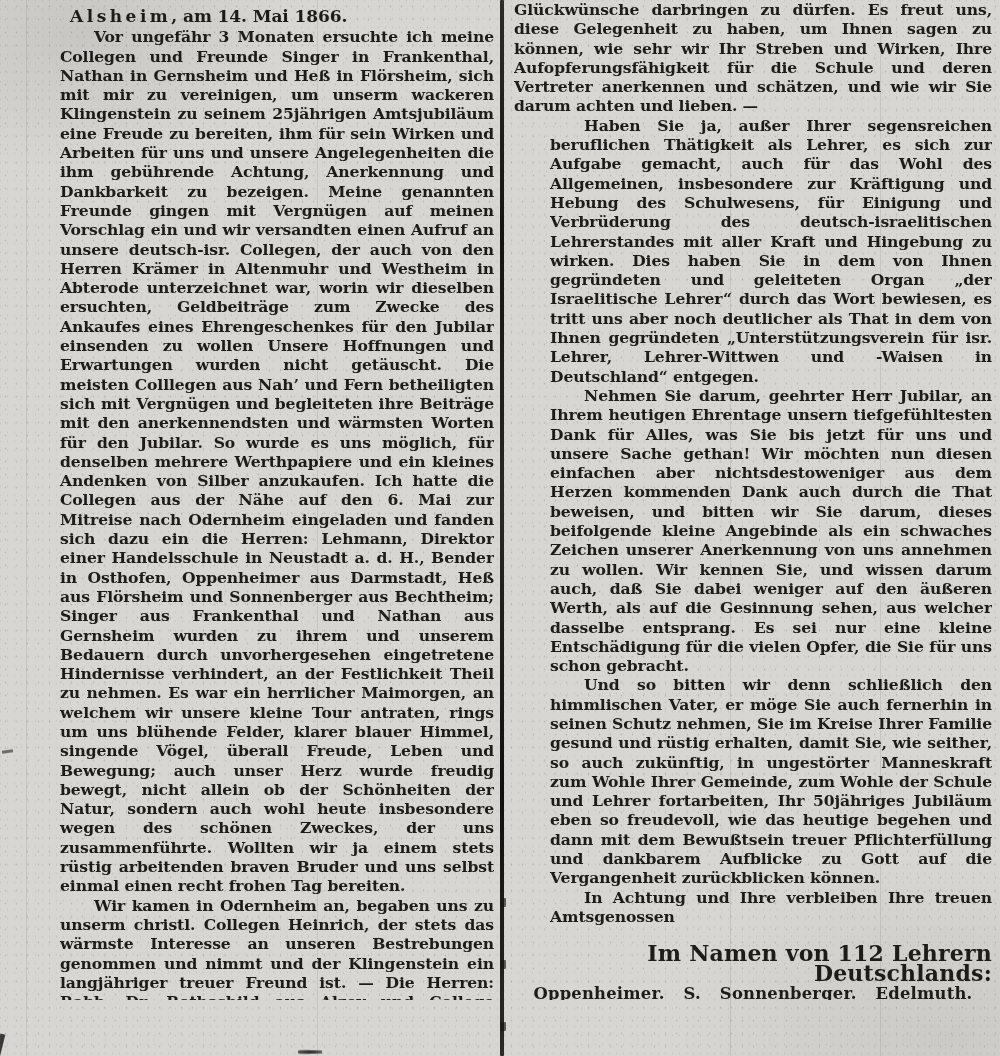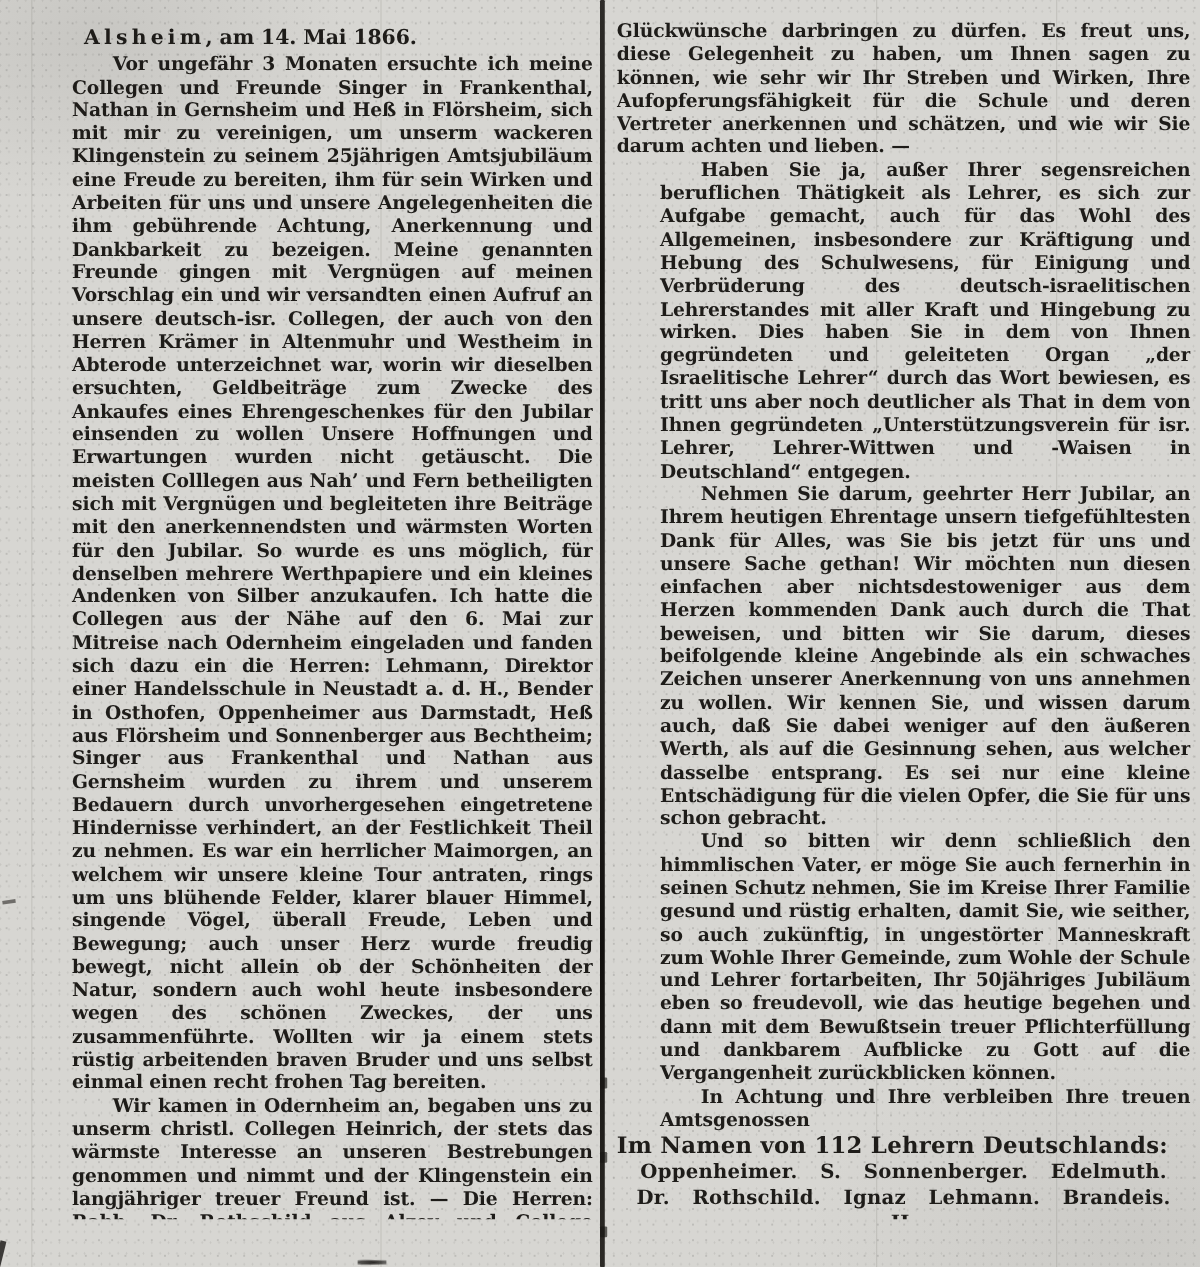--- a/index.html
+++ b/index.html
@@ -30,21 +30,21 @@
   .crease.c4 { left: 880px; }
 
   
   .column-divider {
     position: absolute; left: 500px; top: 0; width: 4px; height: 1056px; z-index: 2;
     background: linear-gradient(180deg, #2e2c29 0%, #161411 22%, #2a2825 48%, #12100e 75%, #2c2a26 100%);
     border-radius: 1px;
   }
 
   .col {
-    position: absolute; top: 16px; z-index: 3;
+    position: absolute; top: 0; z-index: 3;
     height: 1000px; overflow: hidden;
     text-align: justify;
     font-weight: bold;
     font-size: 15.6px;
     line-height: 19.3px;
     letter-spacing: -0.1px;
   }
   .col-left  { left: 24px;  width: 470px; }
   .col-right { left: 514px; width: 478px; }
 
@@ -52,23 +52,23 @@
   .indent { text-indent: 34px; margin-left: 36px; }
 
   .dateline {
     margin: 7px 0 1px 46px;
     font-size: 17px;
     text-align: left;
   }
   .dateline .spaced { letter-spacing: 3.5px; }
 
   .in-name-line {
-    text-align: left;
-    margin-top: 4px;
-    font-size: 19px;
+    text-align: right;
+    margin-top: 18px;
+    font-size: 22px;
     letter-spacing: 0.2px;
   }
   .signature-line {
     text-align: center;
     font-size: 16.4px;
     word-spacing: 13px;
     line-height: 21px;
     letter-spacing: 0.2px;
   }
   .date-line {

